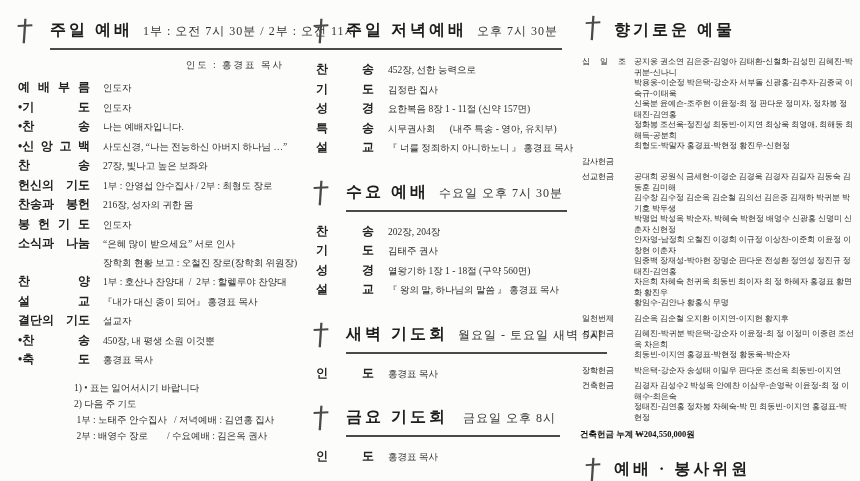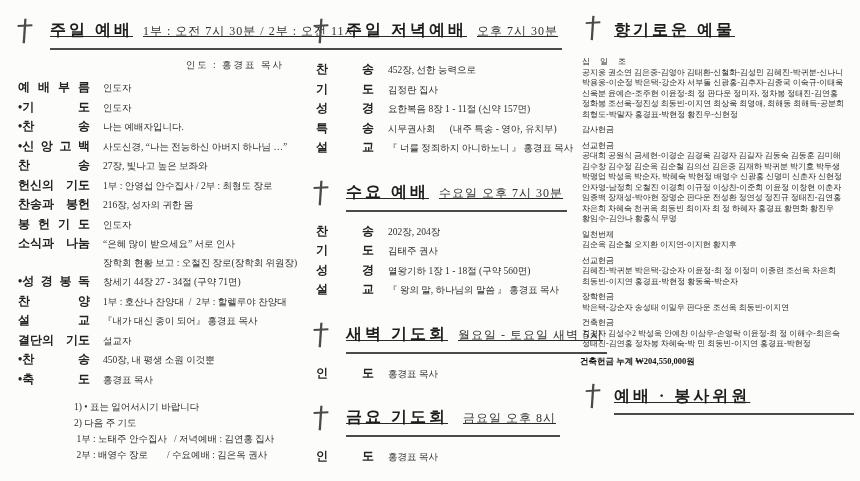--- a/index.html
+++ b/index.html
@@ -10,21 +10,21 @@
     font-family:"Liberation Serif", serif;
     overflow:hidden;
   }
   .page { display:flex; padding:14px 14px 0 12px; gap:20px; height:100%; }
   .col { position:relative; }
   .col-left  { width:276px; flex:none; }
   .col-mid   { width:252px; flex:none; }
   .col-right { width:274px; flex:none; }
 
   
-  .sec-header { display:flex; align-items:center; margin-bottom:6px;text-decoration:underline; }
+  .sec-header { display:flex; align-items:center; margin-bottom:6px; }
   .cross { width:18px; height:30px; flex:none; margin:0 16px 2px 4px; }
   .sec-head-inner { flex:1; display:flex; align-items:baseline; border-bottom:2px solid #4a4a4a; padding:6px 0 7px 0; }
   .sec-head-inner.no-line { border-bottom:none; }
   .sec-title { font-weight:bold; font-size:16px; letter-spacing:3px; color:#1c1c1c; white-space:pre; }
   .sec-time  { font-size:12px; margin-left:auto; padding:0 4px 1px 10px; letter-spacing:1px; white-space:pre; color:#333; }
 
   .leader-line { text-align:right; font-size:9.5px; letter-spacing:2px; padding:3px 4px 10px 0; color:#2f2f2f; }
 
   
   .row { display:flex; align-items:baseline; margin-bottom:8px; padding-left:6px; }
@@ -34,21 +34,21 @@
   .col-mid .row { padding-left:8px; }
   .col-mid .row-label { width:58px; margin-right:14px; }
 
   .notes { margin-top:14px; padding-left:62px; }
   .note-line { font-size:9.5px; line-height:16px; white-space:pre; color:#2d2d2d; }
 
   .sec { margin-bottom:10px; }
   .col-mid .sec { margin-bottom:22px; }
 
   
-  .off-entry { display:flex; margin-bottom:5px; padding-left:2px;flex-direction:column; }
+  .off-entry { display:flex; margin-bottom:5px; padding-left:2px; }
   .off-label { width:44px; flex:none; margin-right:8px; font-size:8px; line-height:10.5px;
                text-align:justify; text-align-last:justify; color:#222; }
   .off-text { flex:1; font-size:8px; line-height:10.5px; white-space:pre-line; color:#2d2d2d; }
   .off-total { text-align:left; font-weight:bold; font-size:8.5px; padding:1px 8px 0 0; color:#111; }
 
   
   .committee { margin-top:12px; }
 </style>
 </head>
 <body>
@@ -101,24 +101,20 @@
         <span class="row-label">봉 헌 기 도</span>
         <span class="row-value">인도자</span>
       </div>
       <div class="row">
         <span class="row-label">소식과 나눔</span>
         <span class="row-value">“은혜 많이 받으세요” 서로 인사</span>
       </div>
       <div class="row">
         <span class="row-label"></span>
         <span class="row-value">장학회 현황 보고 : 오철진 장로(장학회 위원장)</span>
-      </div>
-      <div class="row">
-        <span class="row-label">•성 경 봉 독</span>
-        <span class="row-value">창세기 44장 27 - 34절 (구약 71면)</span>
       </div>
       <div class="row">
         <span class="row-label">찬 양</span>
         <span class="row-value">1부 : 호산나 찬양대  /  2부 : 할렐루야 찬양대</span>
       </div>
       <div class="row">
         <span class="row-label">설 교</span>
         <span class="row-value">『내가 대신 종이 되어』 홍경표 목사</span>
       </div>
       <div class="row">

